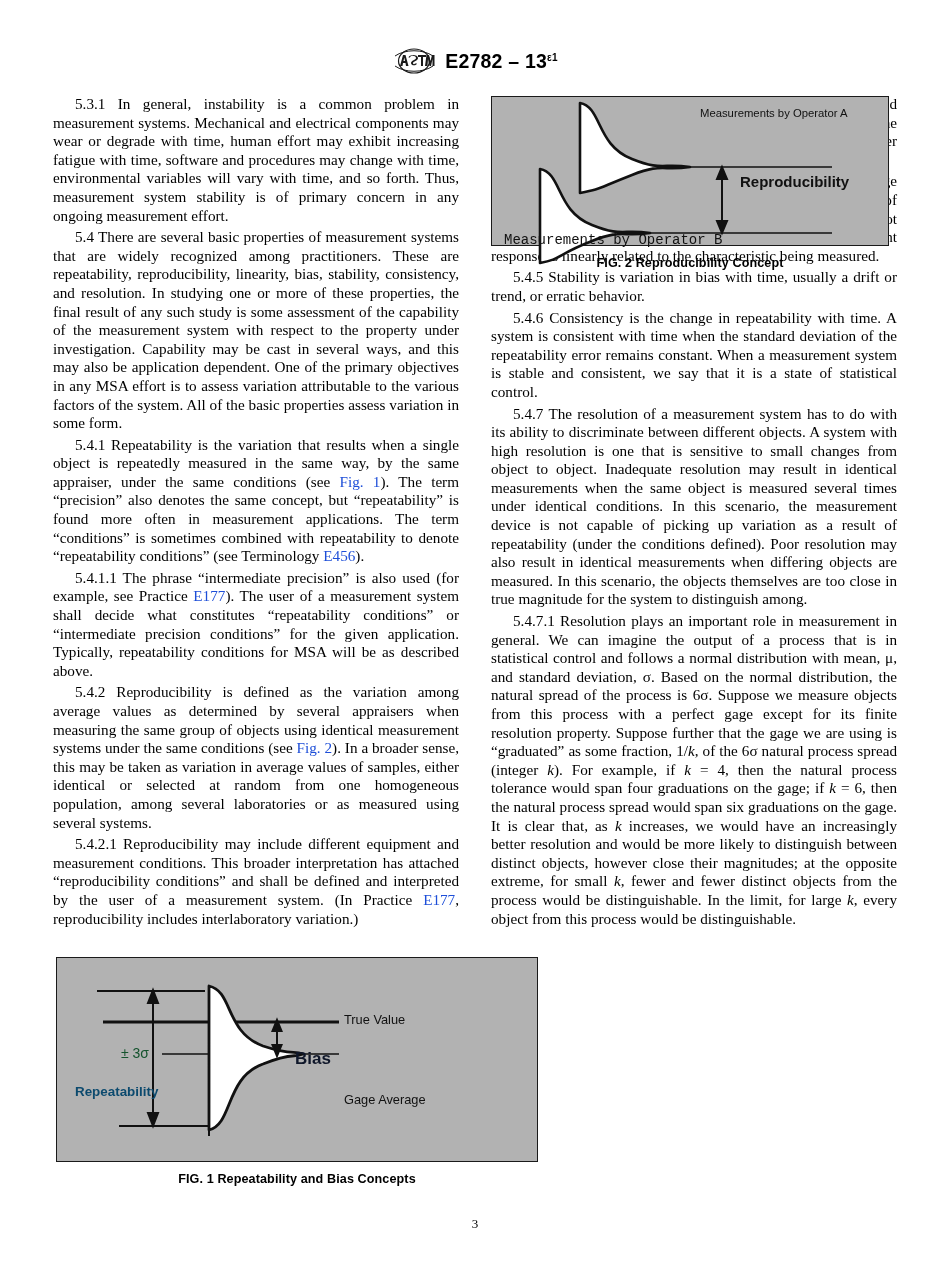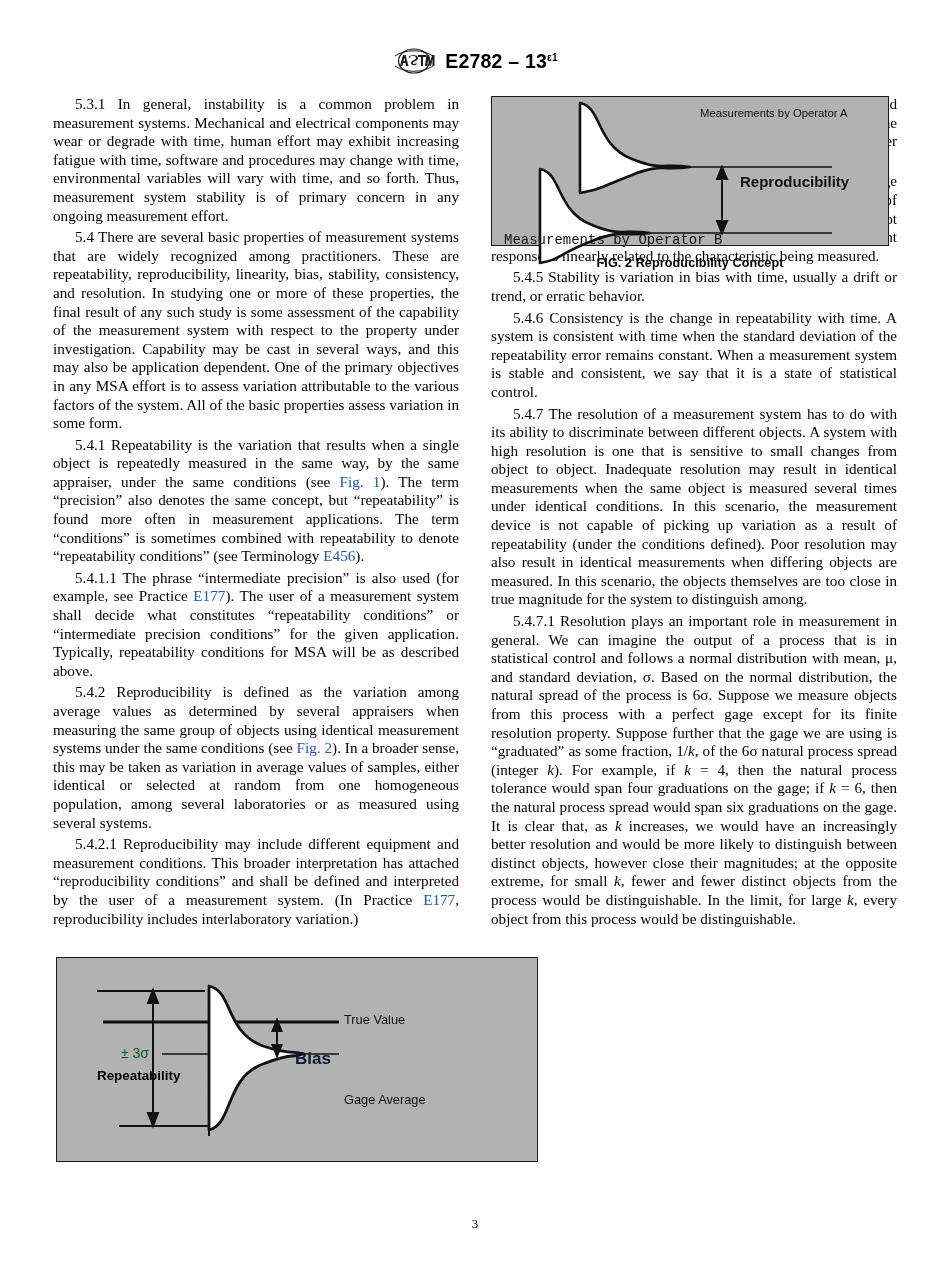--- a/index.html
+++ b/index.html
@@ -197,17 +197,18 @@
       <g stroke="#111" stroke-width="2" fill="#111">
         <line x1="220" y1="70" x2="220" y2="90"></line>
         <polygon points="220,62 215.5,73 224.5,73"></polygon>
         <polygon points="220,98 215.5,87 224.5,87"></polygon>
       </g>
     </svg>
     <div style="position:absolute; left:287px; top:54px; font-family:'Liberation Sans',sans-serif; font-size:12.8px; color:#111;">True Value</div>
     <div style="position:absolute; left:287px; top:86px; font-family:'Liberation Sans',sans-serif; font-size:12.8px; color:#111;margin-top:48px;">Gage Average</div>
     <div style="position:absolute; left:238px; top:71px; font-family:'Liberation Sans',sans-serif; font-weight:bold; font-size:17px; color:#0f172a;margin-top:20px;">Bias</div>
     <div style="position:absolute; left:64px; top:87px; font-family:'Liberation Sans',sans-serif; font-size:14px; color:#14532d;">± 3σ</div>
-    <div style="position:absolute; left:18px; top:110px; font-family:'Liberation Sans',sans-serif; font-weight:bold; font-size:13.4px; color:#000000;margin-left:22px;">Repeatability</div>
-  </div>
+    <div style="position:absolute; left:18px; top:126px; font-family:'Liberation Sans',sans-serif; font-weight:bold; font-size:13.4px; color:#0c4a6e;">Repeatability</div>
+  </div>
+  <div class="figure-caption">FIG. 1 Repeatability and Bias Concepts</div>
 </div>
 
 <div class="page-number">3</div>
 
 </body></html>

